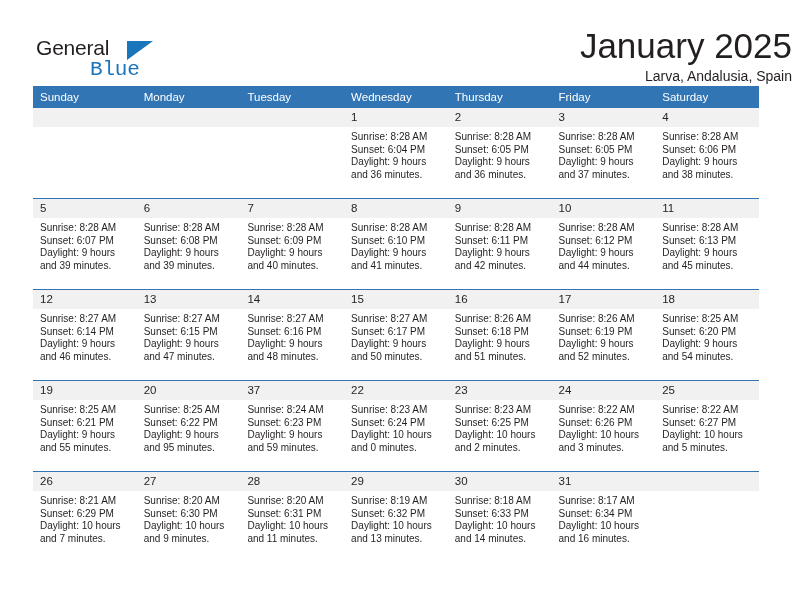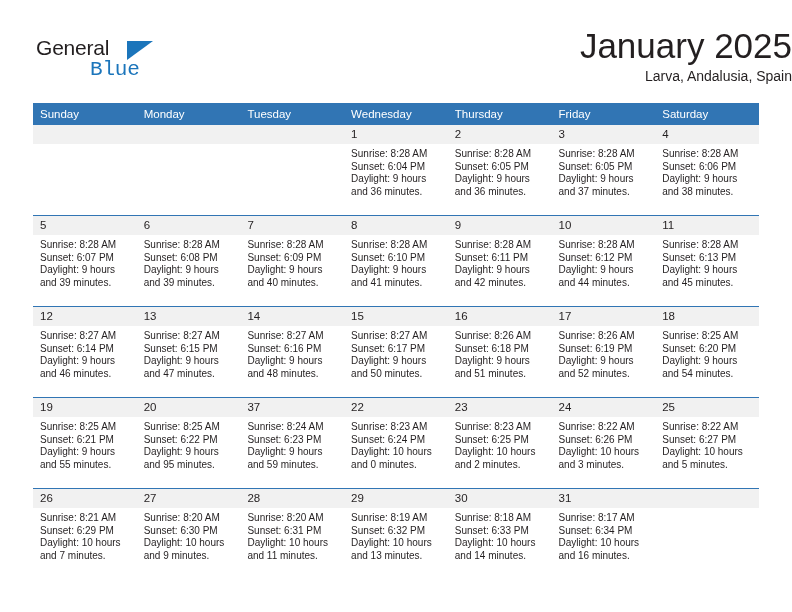--- a/index.html
+++ b/index.html
@@ -82,21 +82,21 @@
     color: #231f20;
     line-height: 20px;
     margin-top: 4px;
     white-space: nowrap;
   }
 
   
   .calendar {
     position: absolute;
     left: 33px;
-    top: 103px;
+    top: 86px;
     width: 726px;
     border-collapse: collapse;
     table-layout: fixed;
   }
   .calendar th {
     background: #3175b4;
     color: #ffffff;
     font-size: 11.5px;
     font-weight: normal;
     text-align: left;

